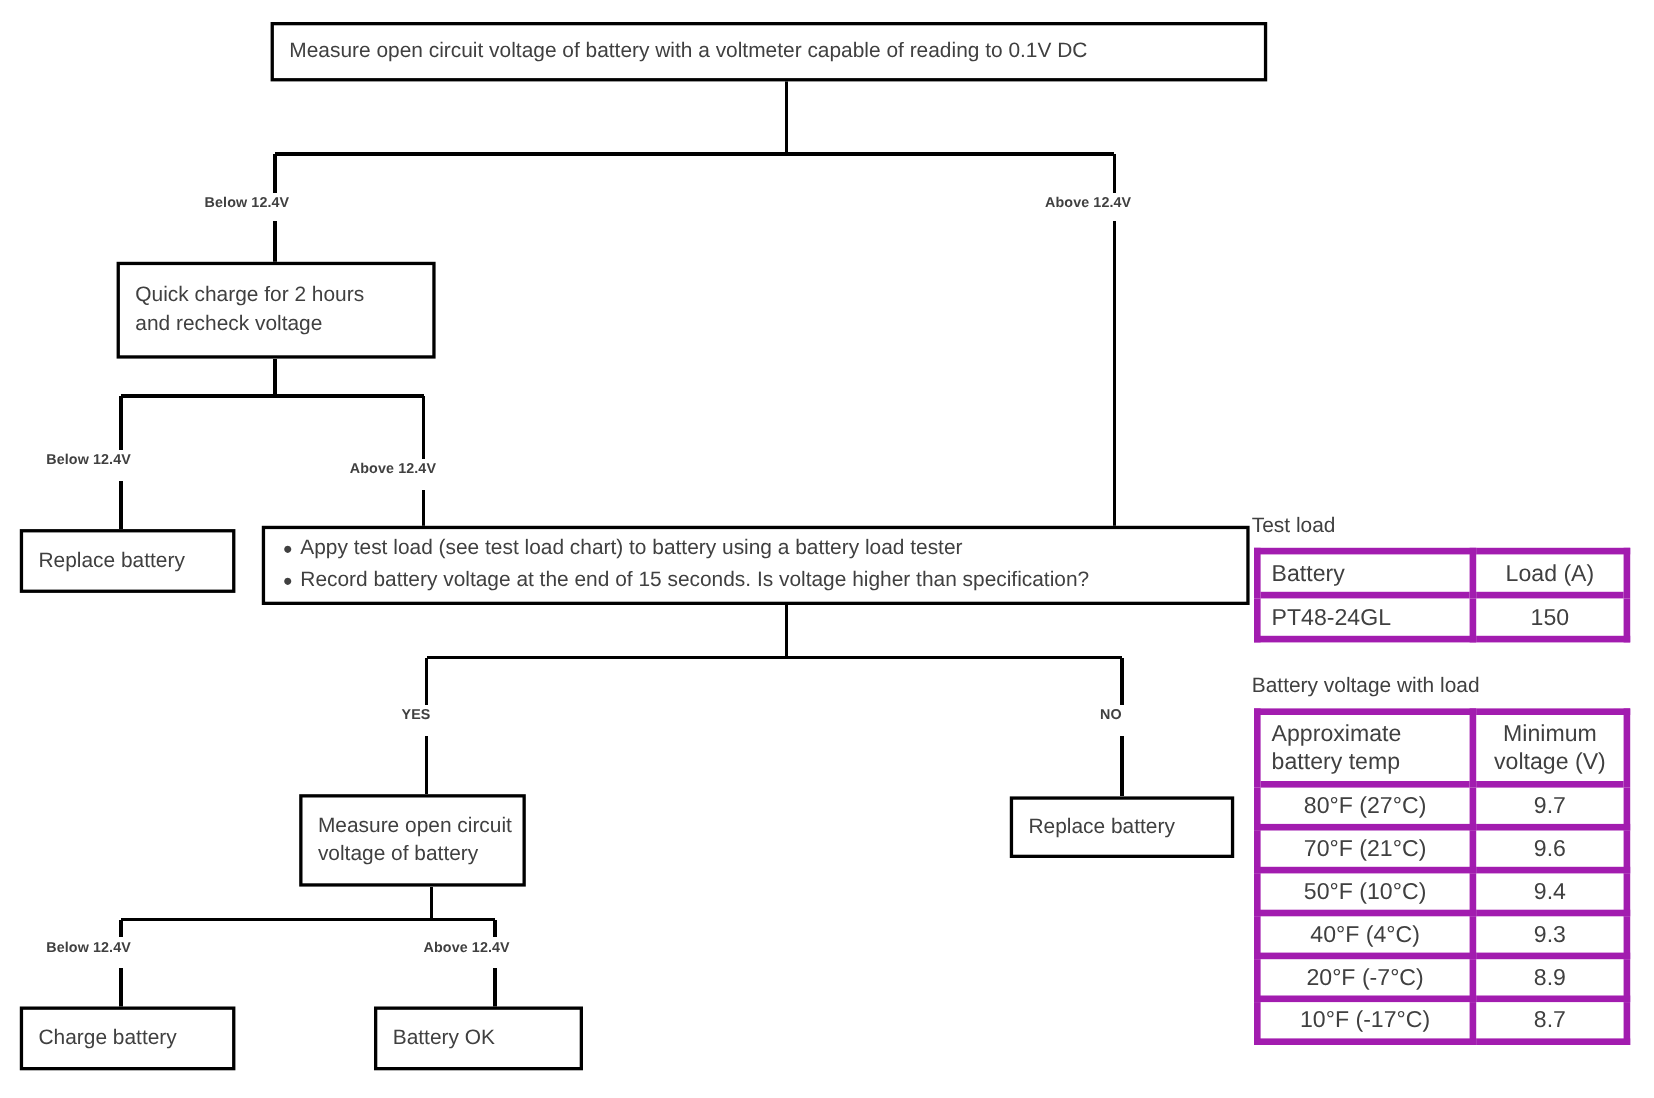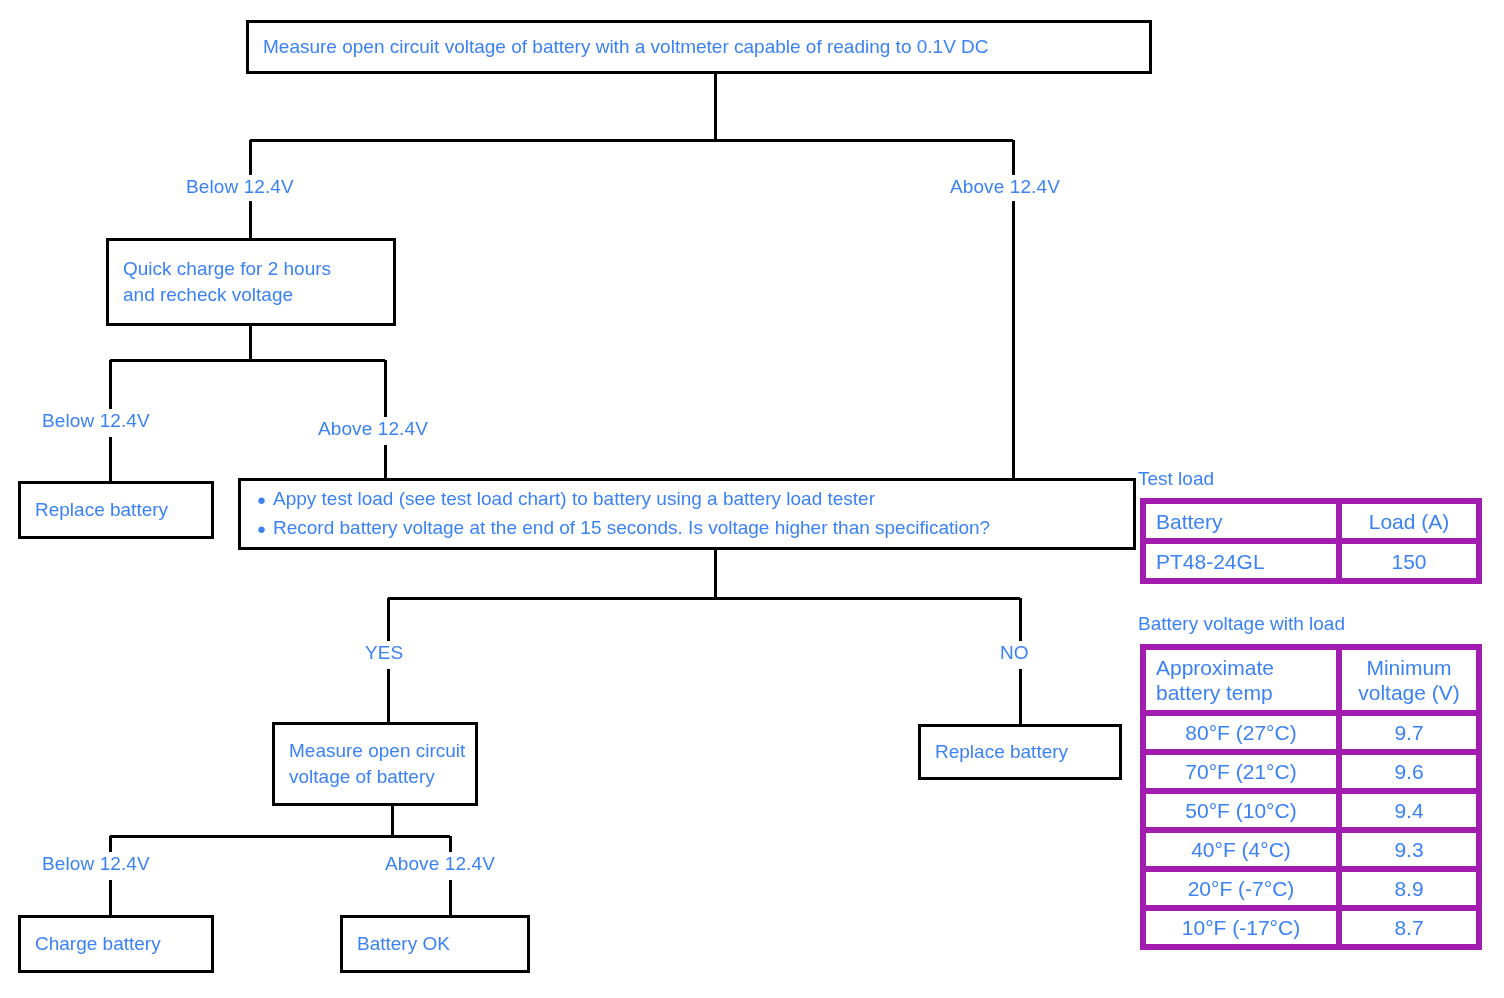--- a/index.html
+++ b/index.html
@@ -6,21 +6,21 @@
     margin: 0;
     padding: 0;
     background: #ffffff;
   }
   #page {
     position: relative;
     width: 1504px;
     height: 998px;
     background: #ffffff;
     font-family: "Liberation Sans", sans-serif;
-    color: #3b82f6;
+    color: #404040;
     overflow: hidden;
   }
   #connectors {
     position: absolute;
     left: 0;
     top: 0;
     width: 1504px;
     height: 998px;
     pointer-events: none;
   }
@@ -39,22 +39,22 @@
     white-space: nowrap;
   }
   .node.pad-left {
     align-items: flex-start;
   }
   .node .inner {
     padding: 0 14px;
   }
   .edge-label {
     position: absolute;
-    font-size: 19px;
-    font-weight: normal;
+    font-size: 13px;
+    font-weight: bold;
     letter-spacing: 0.1px;
     white-space: nowrap;
     text-align: center;
   }
   .bullets {
     padding: 0 16px;
   }
   .bullet-row {
     display: flex;
     align-items: baseline;

